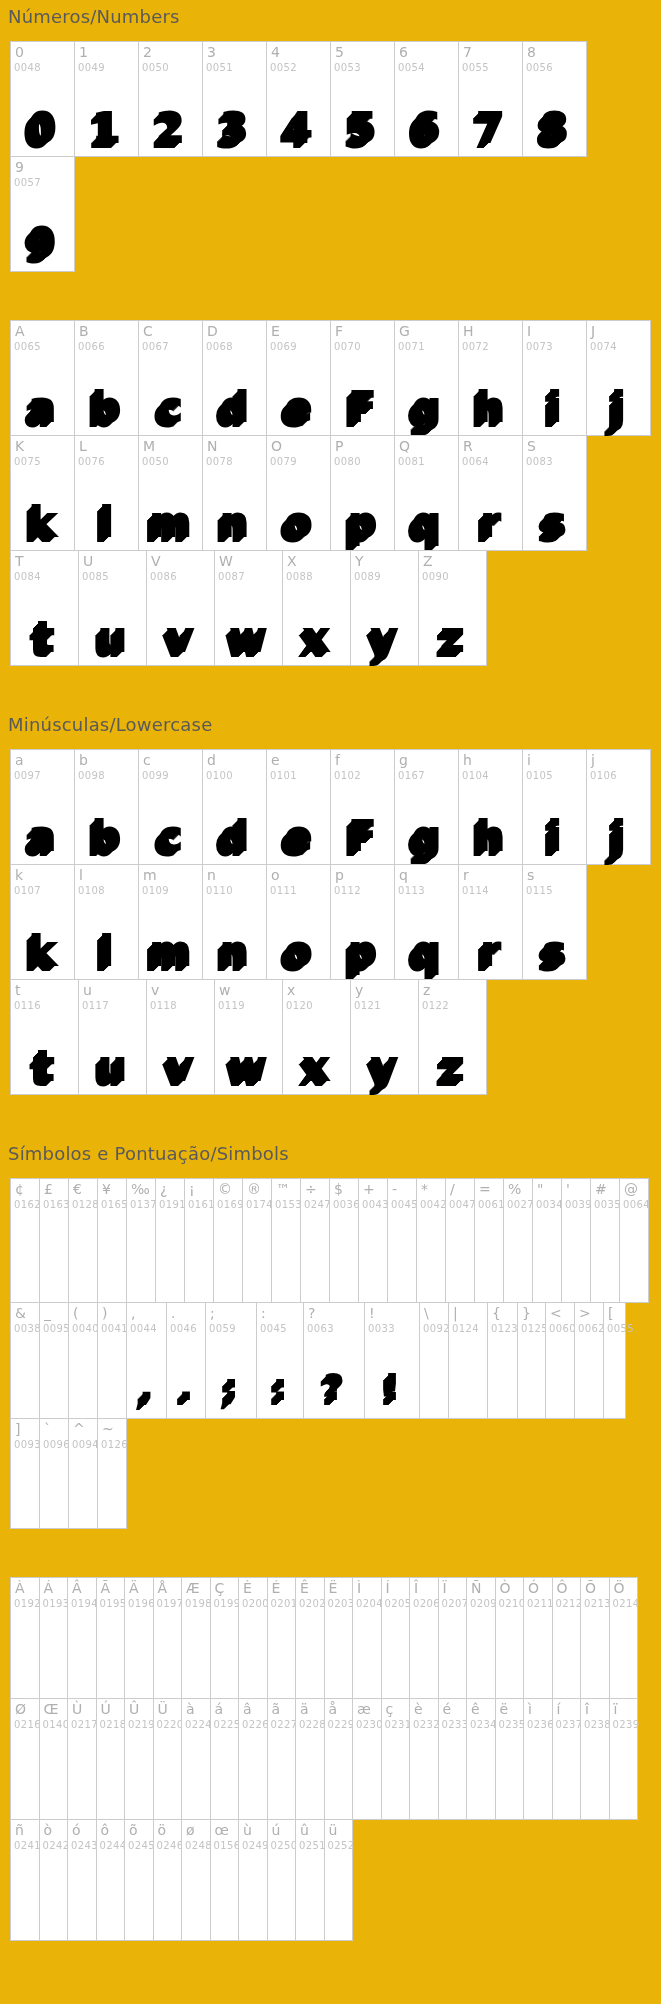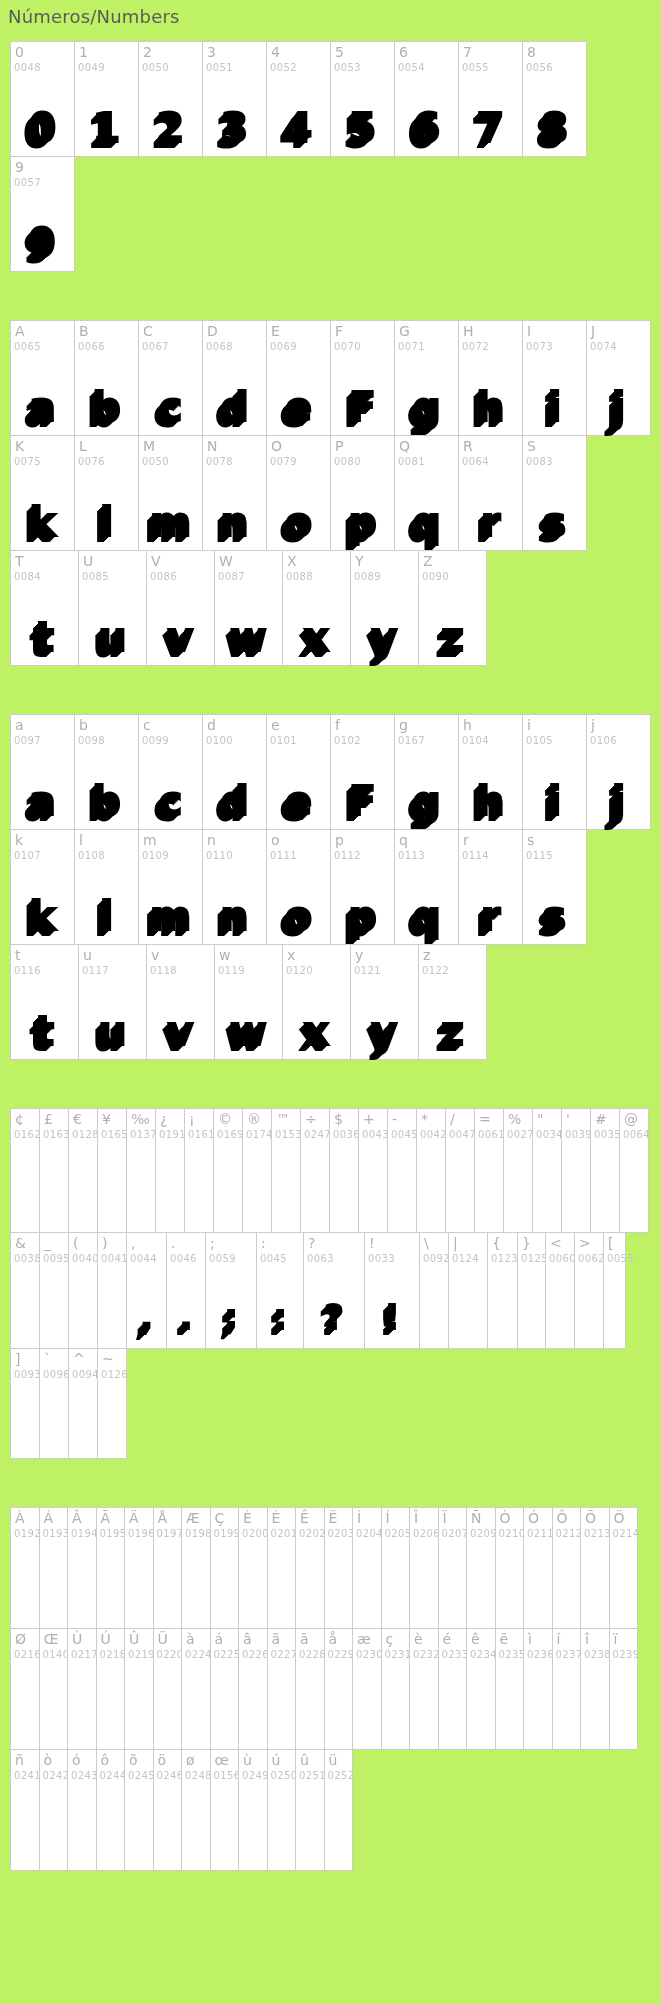--- a/index.html
+++ b/index.html
@@ -1,17 +1,17 @@
 <!DOCTYPE html>
 <html><head>
 <meta charset="utf-8">
 <style>
   html,body{margin:0;padding:0;}
   body{background:#fff;font-family:"DejaVu Sans","Liberation Sans",sans-serif;}
-  .page{width:661px;height:2004px;overflow:hidden;background:#bef264;position:relative;}
+  .page{width:661px;height:2004px;overflow:hidden;background:#eab308;position:relative;}
   .section{padding-left:8px;margin-top:48px;}
   .section:first-child{margin-top:6px;}
   .section-title{font-size:18px;color:#5a5a5a;margin:0 0 14px 0;font-weight:400;letter-spacing:.2px;}
   .grid{margin-left:2px;}
   .row{display:flex;}
   .row + .row{margin-top:-1px;}
   .cell{position:relative;box-sizing:border-box;border:1px solid #cccccc;background:#fff;flex:none;}
   .cell + .cell{margin-left:-1px;}
   .row-letters .cell{height:116px;}
   .row-sym1 .cell{height:125px;}
@@ -226,20 +226,21 @@
             </div>
             <div class="cell" style="width: 69px;">
               <div class="char-label">Z</div>
               <div class="char-code">0090</div>
               <div class="glyph">z</div>
             </div>
           </div>
         </div>
       </div>
       <div class="section">
+        <div class="section-title">Minúsculas/Lowercase</div>
         <div class="grid">
           <div class="row row-letters">
             <div class="cell" style="width: 65px;">
               <div class="char-label">a</div>
               <div class="char-code">0097</div>
               <div class="glyph">a</div>
             </div>
             <div class="cell" style="width: 65px;">
               <div class="char-label">b</div>
               <div class="char-code">0098</div>
@@ -366,20 +367,21 @@
             </div>
             <div class="cell" style="width: 69px;">
               <div class="char-label">z</div>
               <div class="char-code">0122</div>
               <div class="glyph">z</div>
             </div>
           </div>
         </div>
       </div>
       <div class="section">
+        <div class="section-title">Símbolos e Pontuação/Simbols</div>
         <div class="grid">
           <div class="row row-sym1">
             <div class="cell" style="width: 30px;">
               <div class="char-label">¢</div>
               <div class="char-code">0162</div>
             </div>
             <div class="cell" style="width: 30px;">
               <div class="char-label">£</div>
               <div class="char-code">0163</div>
             </div>

